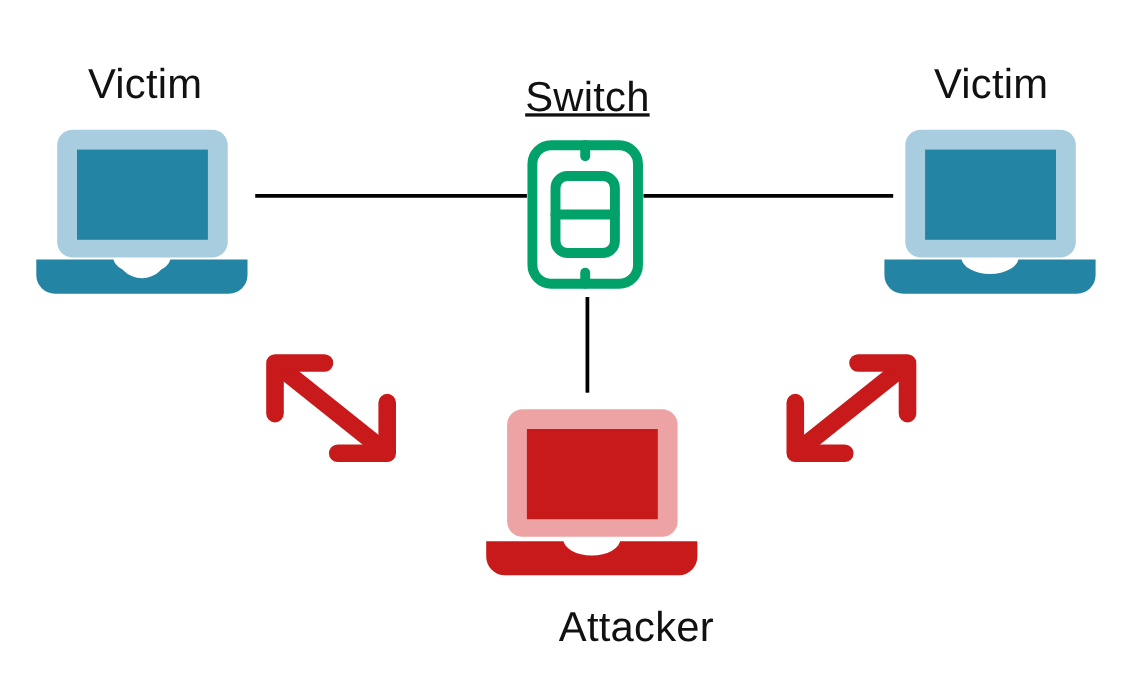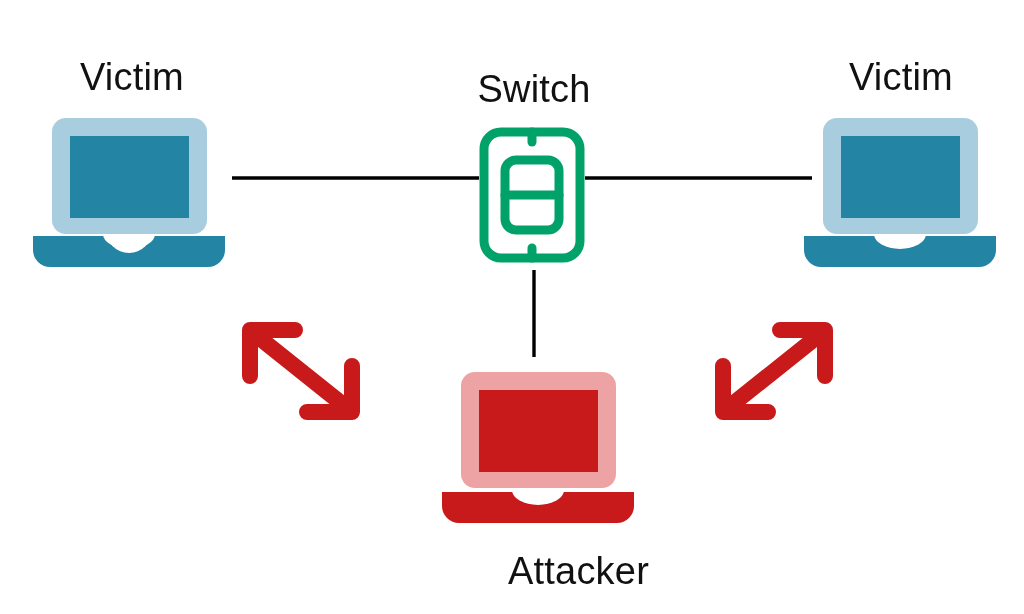--- a/index.html
+++ b/index.html
@@ -37,21 +37,21 @@
     font-size: 38px;
     font-weight: 400;
     letter-spacing: 0.2px;
     white-space: nowrap;
     text-align: center;
     line-height: 1;
     user-select: none;
   }
 
   #label-victim-left  { left: 17px;  top: 58px;  width: 230px; }
-  #label-switch       { left: 419px; top: 70px;  width: 230px; }
+  #label-switch       { left: 419px; top: 70px;  width: 230px; text-decoration: underline; }
   #label-victim-right { left: 786px; top: 58px;  width: 230px; }
   #label-attacker     { left: 419px; top: 552px; width: 230px; text-align: right; }
 </style>
 </head>
 <body>
 
 <div id="diagram-stage">
 
   <svg id="diagram-svg" width="1024" height="614" viewBox="0 0 1024 614" xmlns="http://www.w3.org/2000/svg">
 

